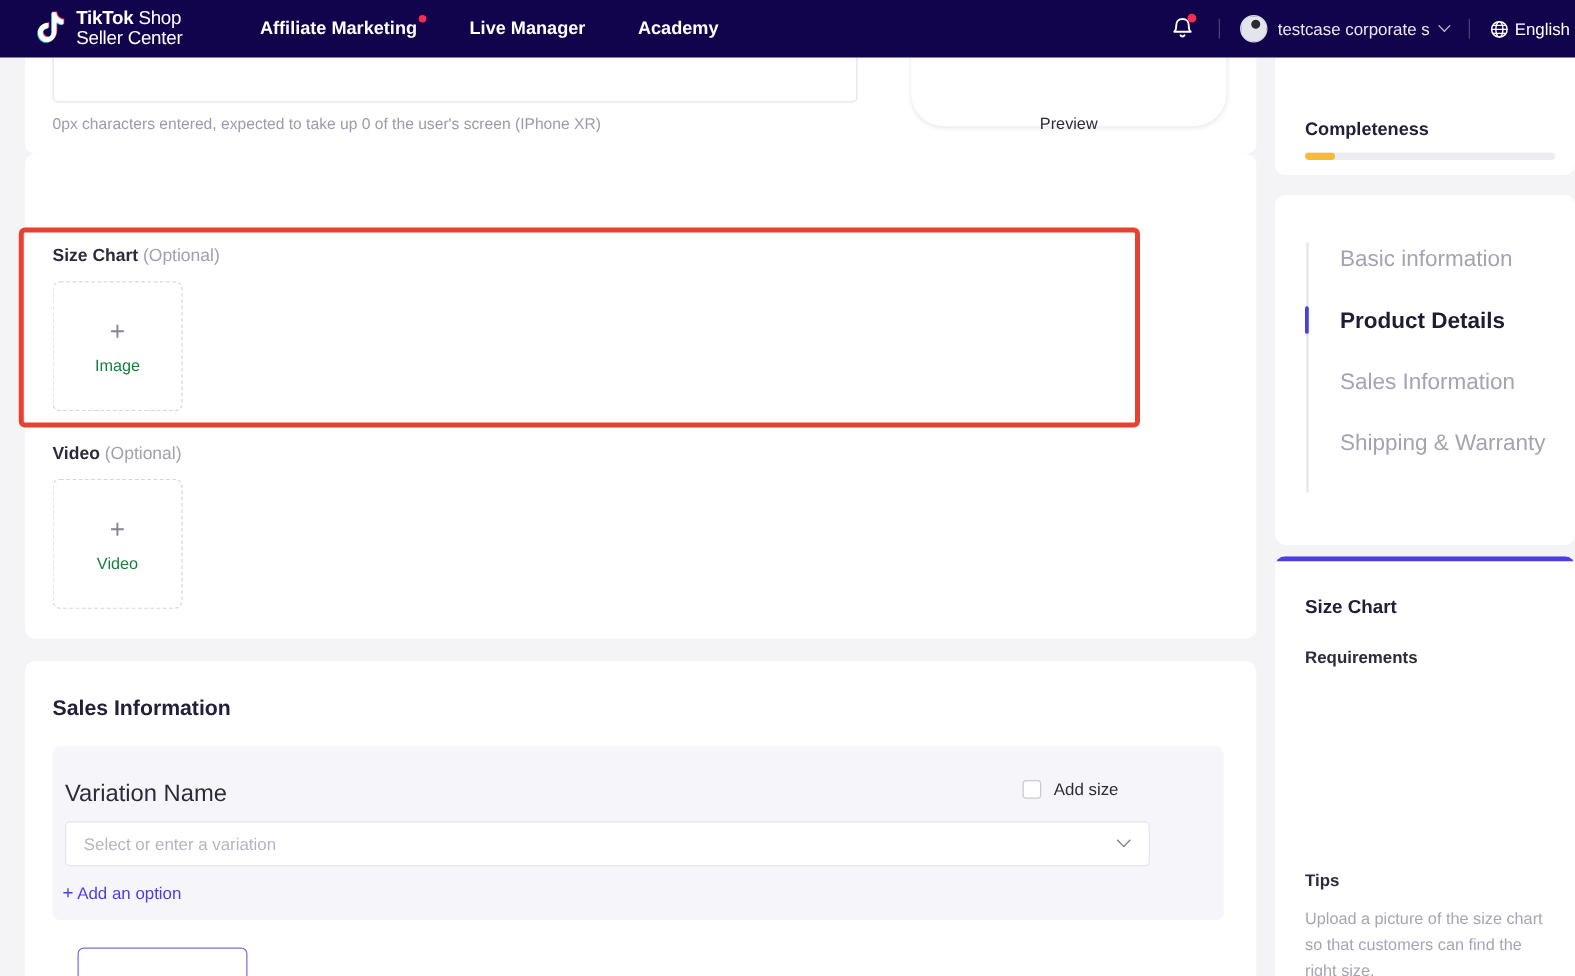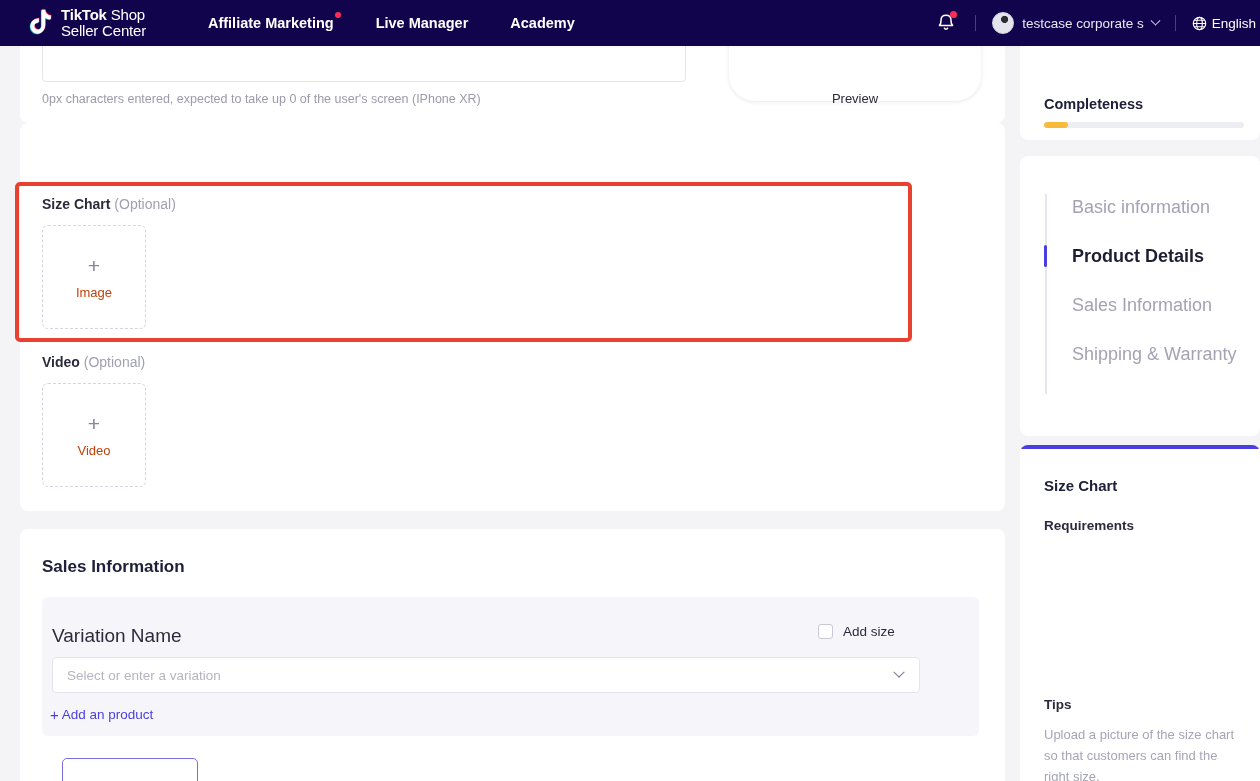--- a/index.html
+++ b/index.html
@@ -109,21 +109,21 @@
   .upload-box {
     position: absolute; width: 104px; height: 104px;
     border: 1px dashed #d5d5df; border-radius: 6px;
     background: #fff; cursor: pointer;
     display: flex; flex-direction: column; align-items: center; justify-content: center;
     gap: 9px;
   }
   .upload-size { left: 22px; top: 102px; }
   .upload-video { left: 22px; top: 260px; }
   .plus-glyph { font-size: 21px; color: #868696; line-height: 1; font-weight: 300; }
-  .upload-text { font-size: 13px; color: #c2410c; }
+  .upload-text { font-size: 13px; color: #15803d; }
 
   
   .card-sales {
     position: absolute; left: 0; top: 483px; width: 985px; height: 252px;
     border-radius: 8px 8px 0 0; overflow: hidden;
   }
   .section-title {
     position: absolute; left: 22px; top: 28px;
     font-size: 17px; font-weight: 700; color: #20203a;
   }
@@ -352,21 +352,21 @@
         <span class="addimg-label">Add size</span>
       </div>
 
       <div class="select-field">
         <span class="select-placeholder">Select or enter a variation</span>
         <span class="select-chev"></span>
       </div>
 
       <div class="add-option">
         <span class="pl">+</span>
-        <span>Add an product</span>
+        <span>Add an option</span>
       </div>
 
       <div class="ghost-button"></div>
     </div>
 
     <div class="footer">
       <div class="btn btn-discard">Discard</div>
       <div class="btn btn-draft">Save as a draft</div>
       <div class="btn btn-publish">Publish</div>
     </div>

